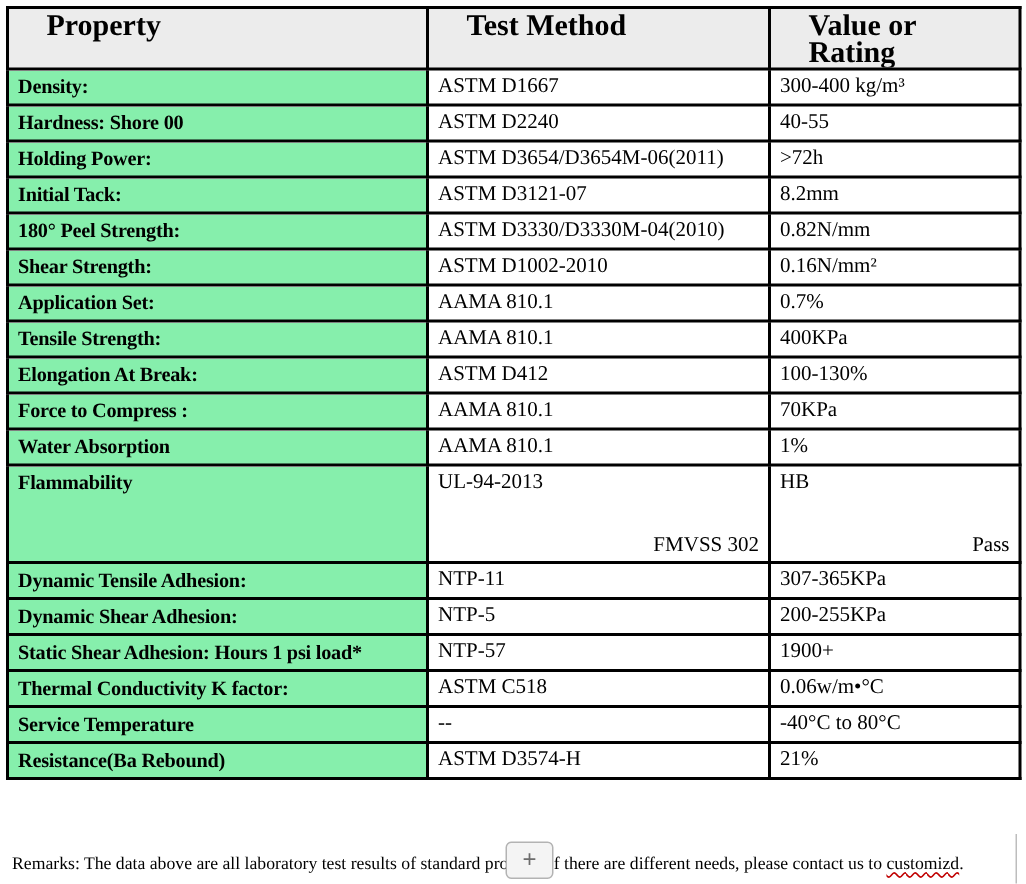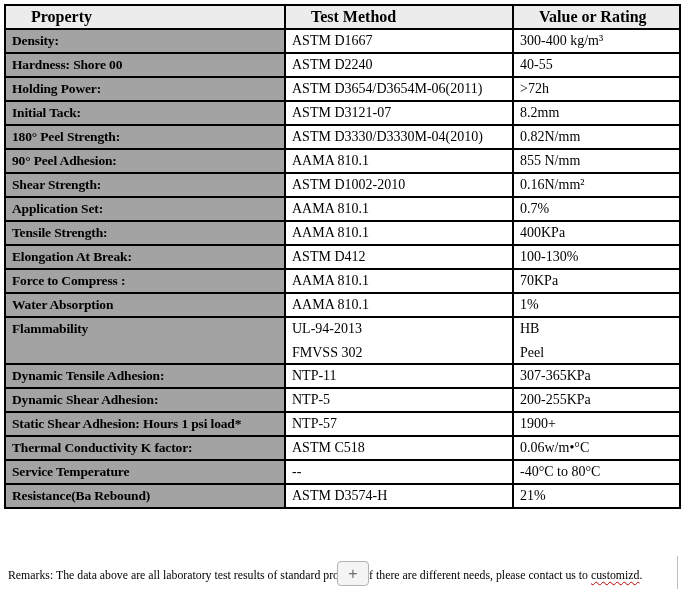--- a/index.html
+++ b/index.html
@@ -15,31 +15,31 @@
     border:2px solid #000;
   }
   .spec th, .spec td {
     border:2px solid #000;
     padding:2px 6px 1px 6px;
     font-size:14px; line-height:18px;
     vertical-align:top; text-align:left;
     overflow:hidden;
   }
   .spec th {
-    background:#ececec; font-weight:bold; font-size:16px; height:19px;padding-left:25px;
+    background:#ececec; font-weight:bold; font-size:20px; height:19px;padding-left:25px;
   }
   .spec td { height:19px; background:#ffffff; }
   .spec td.prop {
-    background:#a3a3a3; font-weight:bold;
+    background:#86efac; font-weight:bold;
     font-size:13.5px; letter-spacing:-0.15px; white-space:nowrap;
   }
   .spec td.prop.wrapjustify {
     white-space:normal; text-align:justify;
   }
-  .cell-line + .cell-line { margin-top:6px; }
+  .cell-line + .cell-line { margin-top:24px;text-align:right; }
 
   .remarks-row {
     position:absolute; left:0; top:566px; width:684px; height:23px;
   }
   .remarks-text {
     position:absolute; left:8px; top:2px; width:672px;
     font-size:11.8px; line-height:15px; white-space:nowrap;
   }
   .misspelled {
     text-decoration-line:underline;
@@ -120,29 +120,20 @@
         <tr>
           <td class="prop">180° Peel Strength:</td>
           <td>
             <div class="cell-line">ASTM D3330/D3330M-04(2010)</div>
           </td>
           <td>
             <div class="cell-line">0.82N/mm</div>
           </td>
         </tr>
         <tr>
-          <td class="prop">90° Peel Adhesion:</td>
-          <td>
-            <div class="cell-line">AAMA 810.1</div>
-          </td>
-          <td>
-            <div class="cell-line">855 N/mm</div>
-          </td>
-        </tr>
-        <tr>
           <td class="prop">Shear Strength:</td>
           <td>
             <div class="cell-line">ASTM D1002-2010</div>
           </td>
           <td>
             <div class="cell-line">0.16N/mm²</div>
           </td>
         </tr>
         <tr>
           <td class="prop">Application Set:</td>
@@ -190,21 +181,21 @@
           </td>
         </tr>
         <tr>
           <td class="prop">Flammability</td>
           <td>
             <div class="cell-line">UL-94-2013</div>
             <div class="cell-line">FMVSS 302</div>
           </td>
           <td>
             <div class="cell-line">HB</div>
-            <div class="cell-line">Peel</div>
+            <div class="cell-line">Pass</div>
           </td>
         </tr>
         <tr>
           <td class="prop">Dynamic Tensile Adhesion:</td>
           <td>
             <div class="cell-line">NTP-11</div>
           </td>
           <td>
             <div class="cell-line">307-365KPa</div>
           </td>

